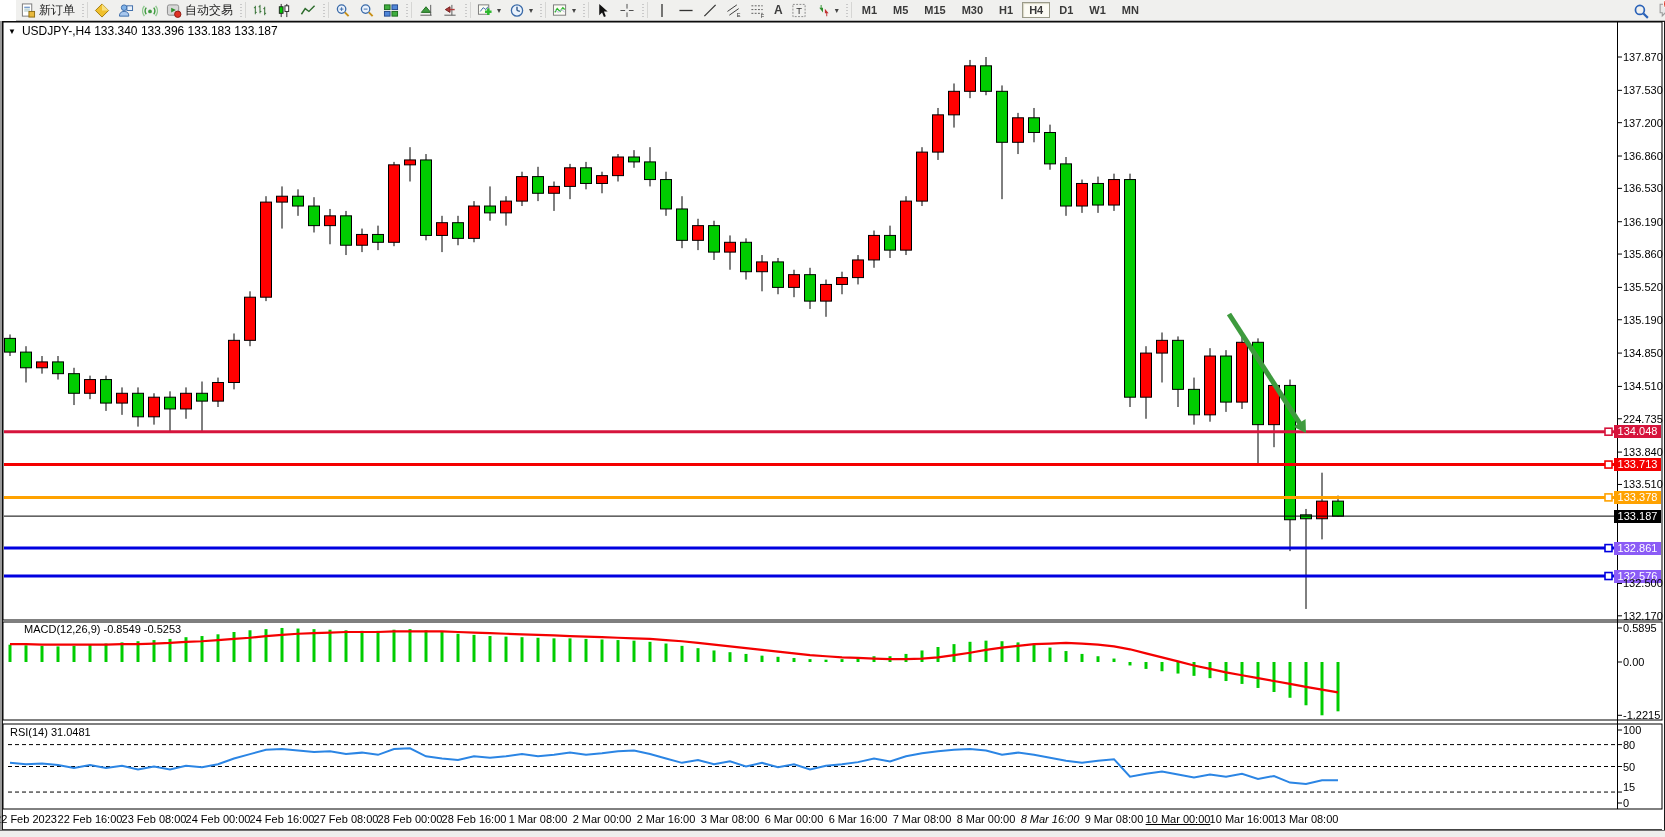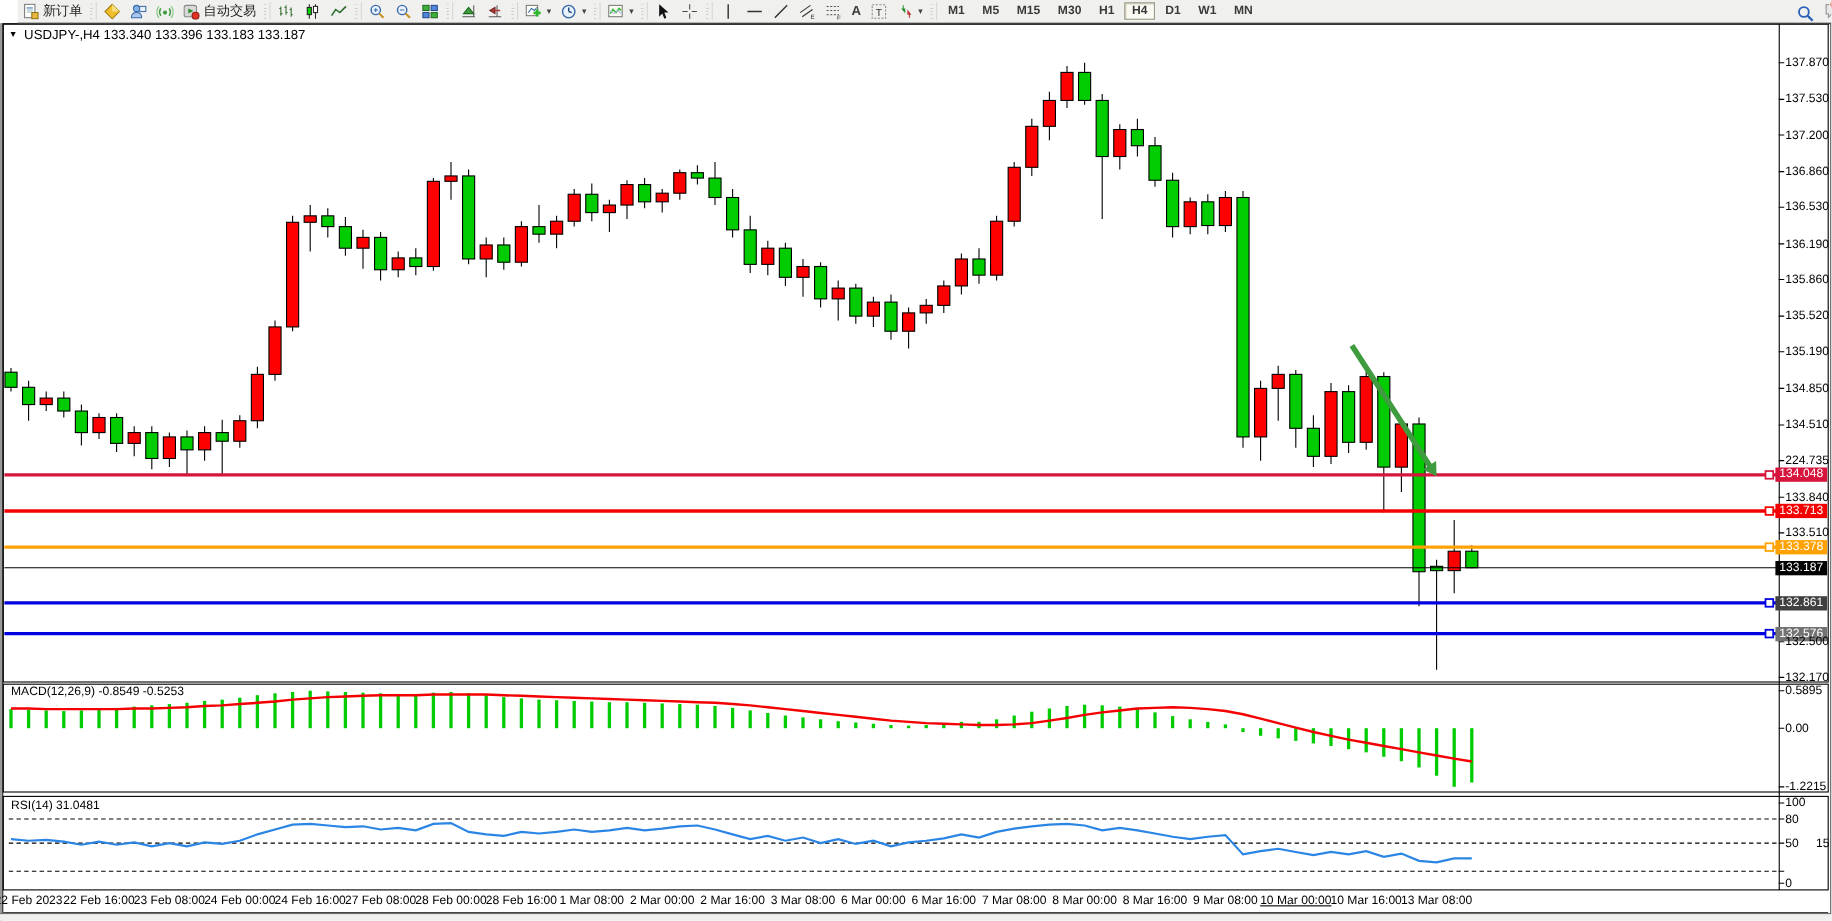--- a/index.html
+++ b/index.html
@@ -580,29 +580,29 @@
       <line x1="1178" y1="830" x2="1178" y2="834" stroke="#000"></line>
       <line x1="1242" y1="830" x2="1242" y2="834" stroke="#000"></line>
       <line x1="1306" y1="830" x2="1306" y2="834" stroke="#000"></line>
     </svg>
 
   <div id="title-row" style="top:24px;">
     <span id="title-tri">▼</span>
     <span>USDJPY-,H4  133.340 133.396 133.183 133.187</span>
   </div>
 
-  <div class="pane-label" style="left:10px;top:623px;">MACD(12,26,9) -0.8549 -0.5253</div>
+  <div class="pane-label" style="left:24px;top:623px;">MACD(12,26,9) -0.8549 -0.5253</div>
   <div class="pane-label" style="left:10px;top:726px;">RSI(14) 31.0481</div>
 
   <div id="labels">
       <div class="pricetag" style="top:425.2088800000003px;background:#d6143c;">134.048</div>
       <div class="pricetag" style="top:458.0522800000011px;background:#f40000;">133.713</div>
       <div class="pricetag" style="top:490.89568000000185px;background:#ffa200;">133.378</div>
-      <div class="pricetag" style="top:541.5823600000015px;background:#404040;">132.861</div>
-      <div class="pricetag" style="top:569.5237600000012px;background:#737373;">132.576</div>
+      <div class="pricetag" style="top:541.5823600000015px;background:#8b5cf6;">132.861</div>
+      <div class="pricetag" style="top:569.5237600000012px;background:#8b5cf6;">132.576</div>
       <div class="pricetag" style="top:509.6213199999993px;background:#000;">133.187</div>
       <div class="axis-label" style="top:52px;">137.870</div>
       <div class="axis-label" style="top:85.33360000000033px;">137.530</div>
       <div class="axis-label" style="top:117.68680000000157px;">137.200</div>
       <div class="axis-label" style="top:151.0203999999991px;">136.860</div>
       <div class="axis-label" style="top:183.37360000000035px;">136.530</div>
       <div class="axis-label" style="top:216.70720000000068px;">136.190</div>
       <div class="axis-label" style="top:249.06039999999913px;">135.860</div>
       <div class="axis-label" style="top:282.39399999999944px;">135.520</div>
       <div class="axis-label" style="top:314.7472000000007px;">135.190</div>
@@ -612,39 +612,39 @@
       <div class="axis-label" style="top:447.1012000000001px;">133.840</div>
       <div class="axis-label" style="top:479.4544000000014px;">133.510</div>
       <div class="axis-label" style="top:578.4748000000005px;">132.500</div>
       <div class="axis-label" style="top:610.8280000000017px;">132.170</div>
       <div class="scale-label" style="top:622.98585px;">0.5895</div>
       <div class="scale-label" style="top:657px;">0.00</div>
       <div class="scale-label" style="top:710.29749px;">-1.2215</div>
       <div class="scale-label" style="top:725px;">100</div>
       <div class="scale-label" style="top:739.6px;">80</div>
       <div class="scale-label" style="top:761.5px;">50</div>
-      <div class="scale-label" style="top:762px;margin-left:28px;">15</div>
+      <div class="scale-label" style="top:782px;">15</div>
       <div class="scale-label" style="top:798px;">0</div>
       <div class="time-label" style="left:26px;">22 Feb 2023</div>
       <div class="time-label" style="left:90px;">22 Feb 16:00</div>
       <div class="time-label" style="left:154px;">23 Feb 08:00</div>
       <div class="time-label" style="left:218px;">24 Feb 00:00</div>
       <div class="time-label" style="left:282px;">24 Feb 16:00</div>
       <div class="time-label" style="left:346px;">27 Feb 08:00</div>
       <div class="time-label" style="left:410px;">28 Feb 00:00</div>
       <div class="time-label" style="left:474px;">28 Feb 16:00</div>
       <div class="time-label" style="left:538px;">1 Mar 08:00</div>
       <div class="time-label" style="left:602px;">2 Mar 00:00</div>
       <div class="time-label" style="left:666px;">2 Mar 16:00</div>
       <div class="time-label" style="left:730px;">3 Mar 08:00</div>
       <div class="time-label" style="left:794px;">6 Mar 00:00</div>
       <div class="time-label" style="left:858px;">6 Mar 16:00</div>
       <div class="time-label" style="left:922px;">7 Mar 08:00</div>
       <div class="time-label" style="left:986px;">8 Mar 00:00</div>
-      <div class="time-label" style="left:1050px;">8 Mar 16:00</div>
+      <div class="time-label" style="left:1050px;font-style:italic;">8 Mar 16:00</div>
       <div class="time-label" style="left:1114px;">9 Mar 08:00</div>
       <div class="time-label" style="left:1178px;text-decoration:underline;">10 Mar 00:00</div>
       <div class="time-label" style="left:1242px;text-align:center;">10 Mar 16:00</div>
       <div class="time-label" style="left:1306px;">13 Mar 08:00</div>
     </div>
 
   <div id="bottom-strip"></div>
 </div>
 
 </body></html>

